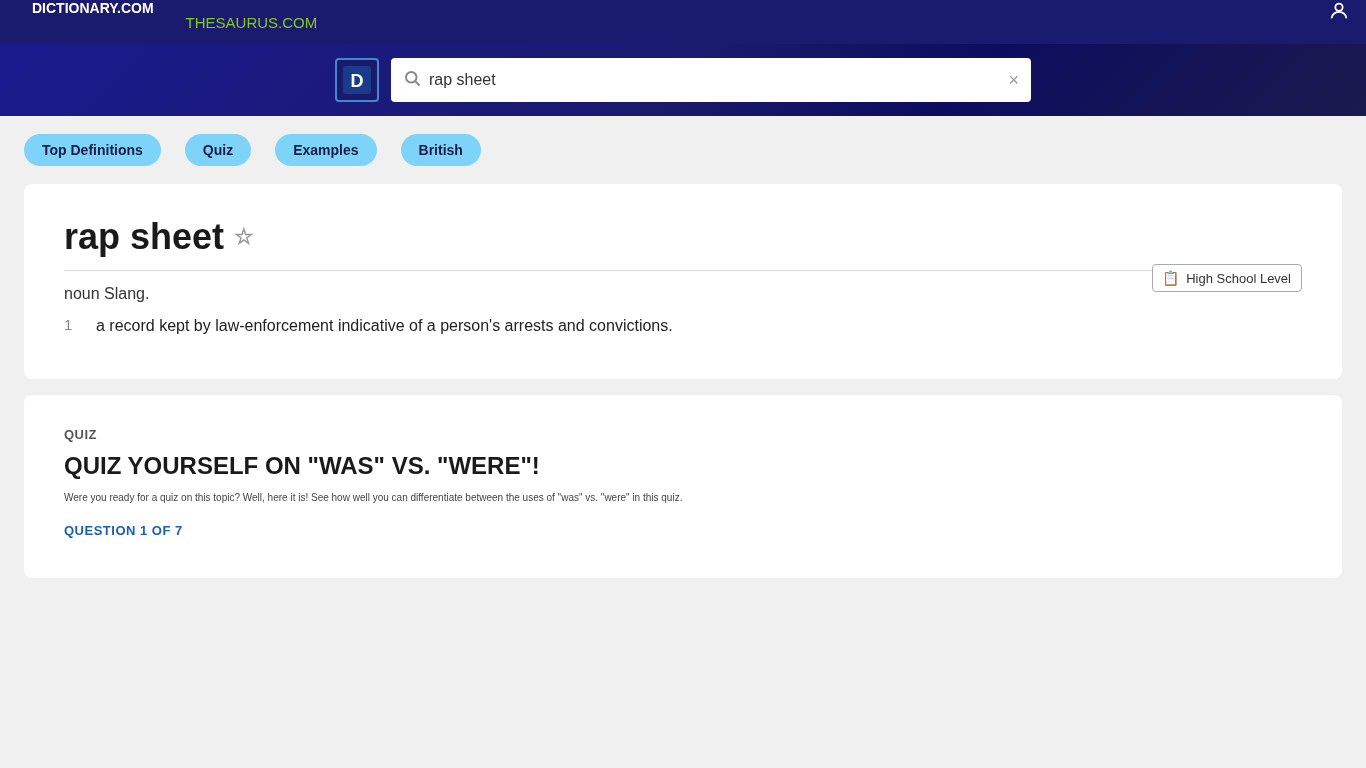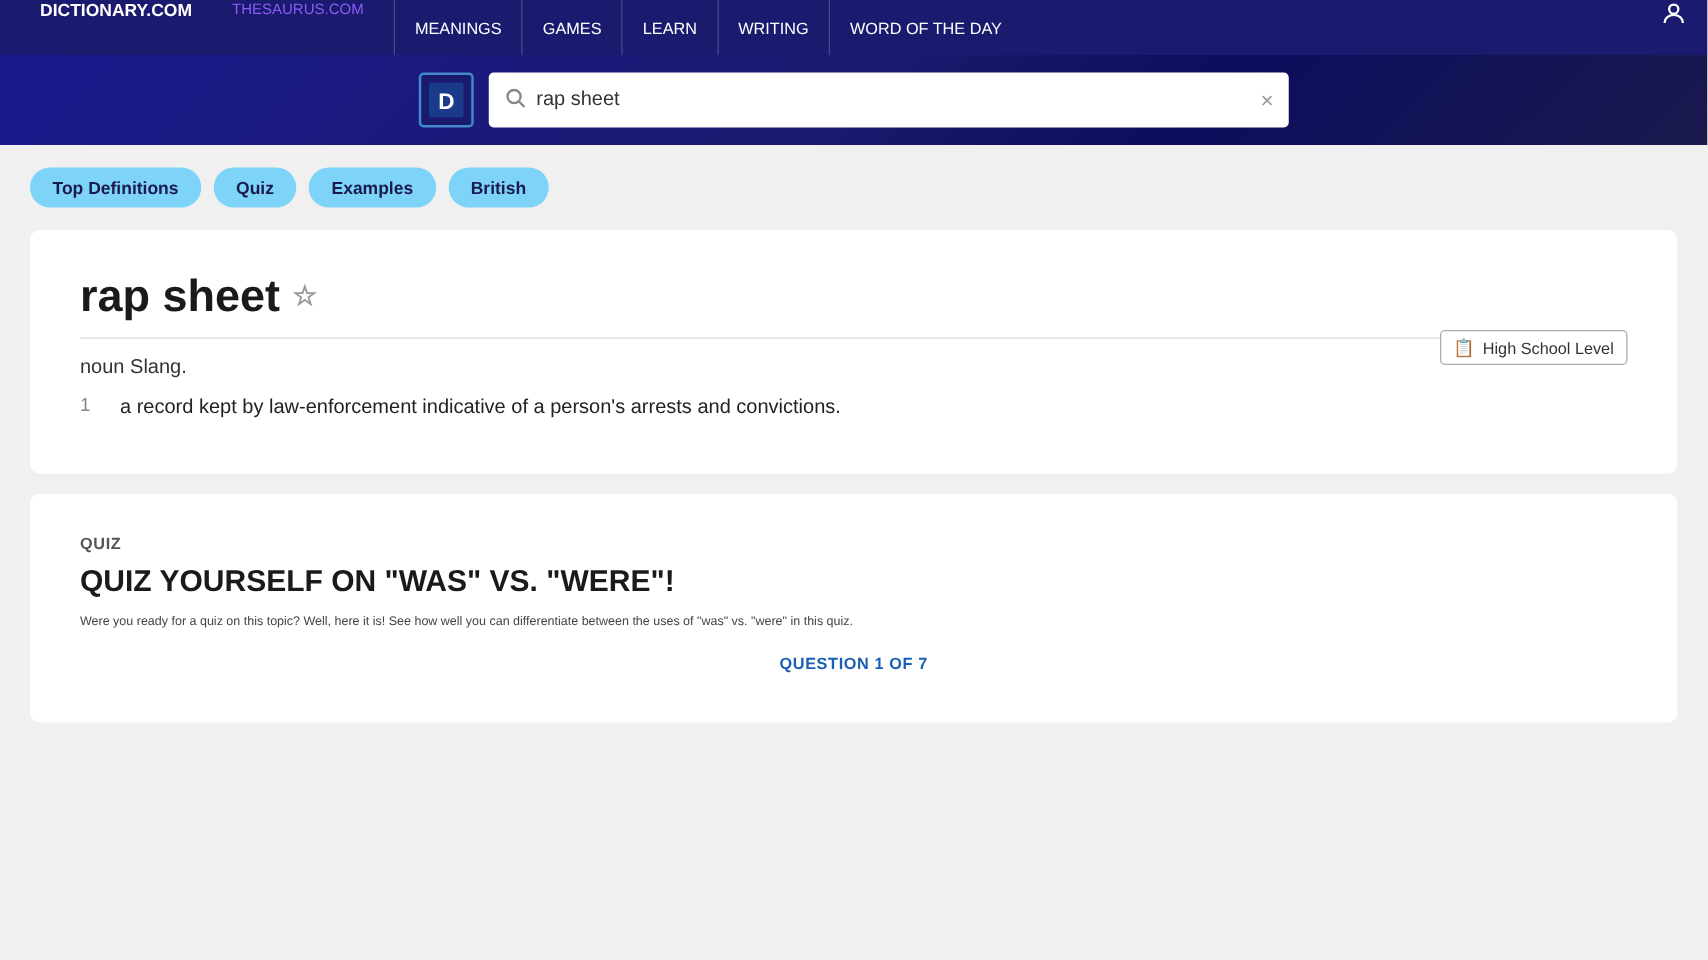--- a/index.html
+++ b/index.html
@@ -15,24 +15,25 @@
       gap: 0;
     }
     .nav-logo-dict {
       color: white;
       font-weight: bold;
       font-size: 14px;
       padding: 0 16px;
       white-space: nowrap;
     }
     .nav-thesaurus {
-      color: #8b5cf6;
-      font-size: 12px;
+      color: #84cc16;
+      font-size: 15px;
       padding: 0 16px;
       white-space: nowrap;
+      margin-top: 14px;
     }
     .nav-links {
       display: flex;
       gap: 0;
       margin-left: 8px;
     }
     .nav-link {
       color: white;
       font-size: 13px;
       padding: 0 16px;
@@ -99,21 +100,21 @@
       color: #999;
       font-size: 18px;
       flex-shrink: 0;
     }
 
     
     .tabs-area {
       background: #f0f0f0;
       padding: 18px 24px;
       display: flex;
-      gap: 10px;
+      gap: 24px;
       align-items: flex-start;
     }
     .tab-pill {
       background: #7dd4f8;
       color: #1a1a4e;
       border-radius: 20px;
       padding: 8px 18px;
       font-size: 14px;
       font-weight: 600;
       cursor: pointer;
@@ -241,41 +242,33 @@
       color: #444;
       line-height: 1.5;
       margin-bottom: 18px;
     }
     .quiz-question-num {
       font-size: 13px;
       color: #1a5fb4;
       font-weight: bold;
       letter-spacing: 0.5px;
       margin-bottom: 8px;
-      text-align: center;
     }
     .quiz-question-text {
       font-size: 16px;
       color: #1a1a1a;
       line-height: 1.6;
     }
   </style>
 </head>
 <body>
 
 <nav class="top-nav">
   <span class="nav-logo-dict">DICTIONARY.COM</span>
   <span class="nav-thesaurus">THESAURUS.COM</span>
-  <div class="nav-links">
-    <span class="nav-link">MEANINGS</span>
-    <span class="nav-link">GAMES</span>
-    <span class="nav-link">LEARN</span>
-    <span class="nav-link">WRITING</span>
-    <span class="nav-link">WORD OF THE DAY</span>
-  </div>
   <span class="nav-user">
     <svg width="22" height="22" viewBox="0 0 24 24" fill="none" stroke="white" stroke-width="2">
       <circle cx="12" cy="8" r="4"></circle>
       <path d="M4 20c0-4 3.6-7 8-7s8 3 8 7"></path>
     </svg>
   </span>
 </nav>
 
 <div class="search-bar-area">
   <div class="dict-logo-icon">

